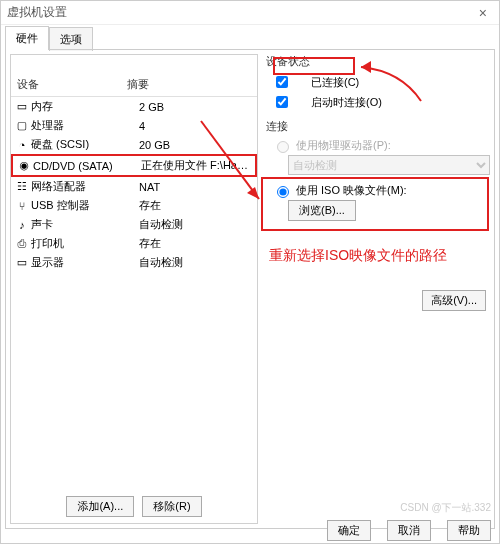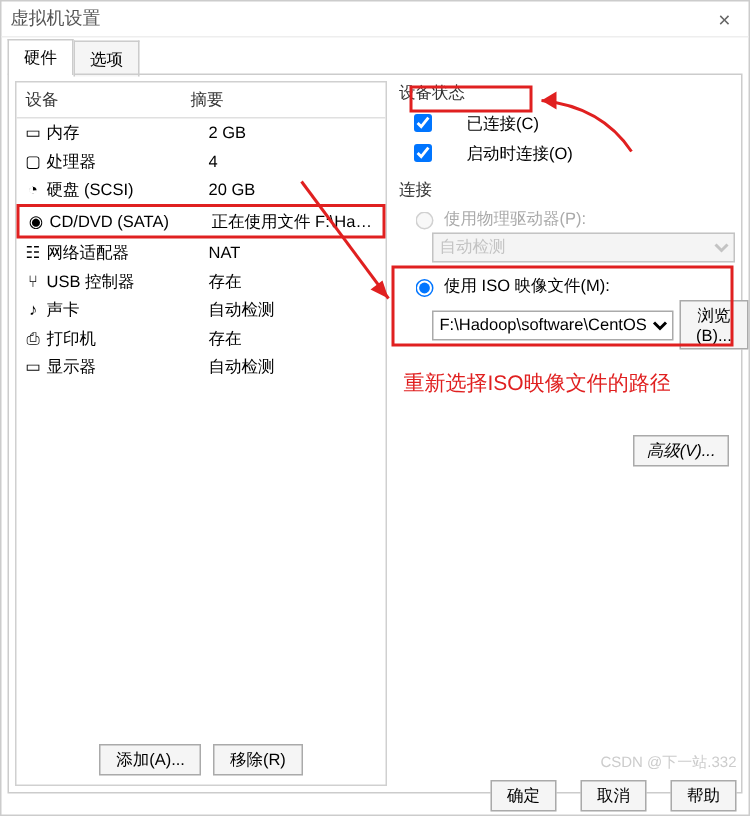--- a/index.html
+++ b/index.html
@@ -7,21 +7,21 @@
 .dialog { position: absolute; top: 0; left: 0; width: 500px; height: 544px; background: #fff; border: 1px solid #ccc; }
 .titlebar { height: 24px; display: flex; align-items: center; justify-content: space-between; padding: 0 6px; font-size: 12px; color: #555; border-bottom: 1px solid #eee; }
 .titlebar .close { font-size: 14px; color: #666; padding: 0 6px; cursor: pointer; }
 .tabs { display: flex; gap: 0; padding-left: 4px; font-size: 11px; }
 .tab { padding: 4px 10px; background: #fff; border: 1px solid #ccc; border-bottom: none; cursor: pointer; position: relative; top: 1px; }
 .tab.active { background: #fff; z-index: 2; }
 .tab.inactive { background: #f5f5f5; top: 2px; }
 .tabcontent { border: 1px solid #ccc; margin: 0 4px; height: 480px; position: relative; }
 .leftpanel { position: absolute; left: 4px; top: 4px; width: 248px; height: 470px; border: 1px solid #d0d0d0; background: #fff; }
 .listhead { display: flex; font-size: 11px; border-bottom: 1px solid #e0e0e0; }
-.listhead div { padding: 4px 6px; color: #333; }
+.listhead div { padding: 4px 6px; color: #333; margin-top: 18px; }
 .col-dev { width: 110px; }
 .col-desc { flex: 1; }
 .listbody { font-size: 11px; }
 .row { display: flex; padding: 2px 4px; align-items: center; }
 .row.sel { background: #fff; border: 2px solid #e02020; }
 .row .icon { width: 14px; height: 12px; display: inline-flex; align-items: center; justify-content: center; margin-right: 2px; }
 .row .dev { width: 108px; white-space: nowrap; overflow: hidden; }
 .row .desc { flex: 1; white-space: nowrap; overflow: hidden; text-overflow: ellipsis; }
 .addremove { position: absolute; bottom: 6px; left: 0; width: 100%; display: flex; justify-content: center; gap: 8px; }
 .btn { font-size: 11px; padding: 2px 10px; background: #f5f5f5; border: 1px solid #aaa; cursor: pointer; }
@@ -37,21 +37,21 @@
 .subctrl { margin-left: 16px; display: flex; gap: 4px; align-items: center; }
 .select { flex: 1; font-size: 11px; height: 20px; border: 1px solid #aaa; background: #fff; }
 .select.disabled { background: #f0f0f0; color: #aaa; }
 .redbox1 { position: absolute; border: 2px solid #e02020; pointer-events: none; }
 .box-top { left: 272px; top: 56px; width: 82px; height: 18px; }
 .box-iso { left: 260px; top: 176px; width: 228px; height: 54px; }
 .arrow { position: absolute; pointer-events: none; }
 .arrow-line { stroke: #e02020; stroke-width: 2; fill: none; }
 .arrow-head { fill: #e02020; }
 .annotation { position: absolute; left: 268px; top: 246px; color: #e02020; font-size: 14px; font-weight: 500; }
-.btn-adv { position: absolute; right: 4px; top: 236px; font-size: 11px; padding: 2px 8px; background: #f5f5f5; border: 1px solid #aaa; cursor: pointer; font-style: italic; }
+.btn-adv { position: absolute; right: 4px; top: 236px; font-size: 11px; padding: 2px 8px; background: #f5f5f5; border: 1px solid #aaa; cursor: pointer; }
 .watermark { position: absolute; right: 8px; bottom: 28px; font-size: 10px; color: #ccc; }
 .footer { position: absolute; bottom: 2px; right: 8px; display: flex; gap: 16px; }
 </style>
 </head>
 <body>
 
 <div class="dialog">
 
   <div class="titlebar">
     <span>虚拟机设置</span>
@@ -151,23 +151,20 @@
             <select class="select disabled" disabled="">
               <option>自动检测</option>
             </select>
           </div>
 
           <label class="radio" style="margin-top:8px;">
             <input type="radio" name="conn" checked="" style="">
             <span>使用 ISO 映像文件(M):</span>
           </label>
           <div class="subctrl">
-            <select class="select">
-              <option>F:\Hadoop\software\CentOS</option>
-            </select>
             <button class="btn">浏览(B)...</button>
           </div>
         </div>
       </div>
 
       <button class="btn btn-adv">高级(V)...</button>
 
     </div>
 
   </div>

